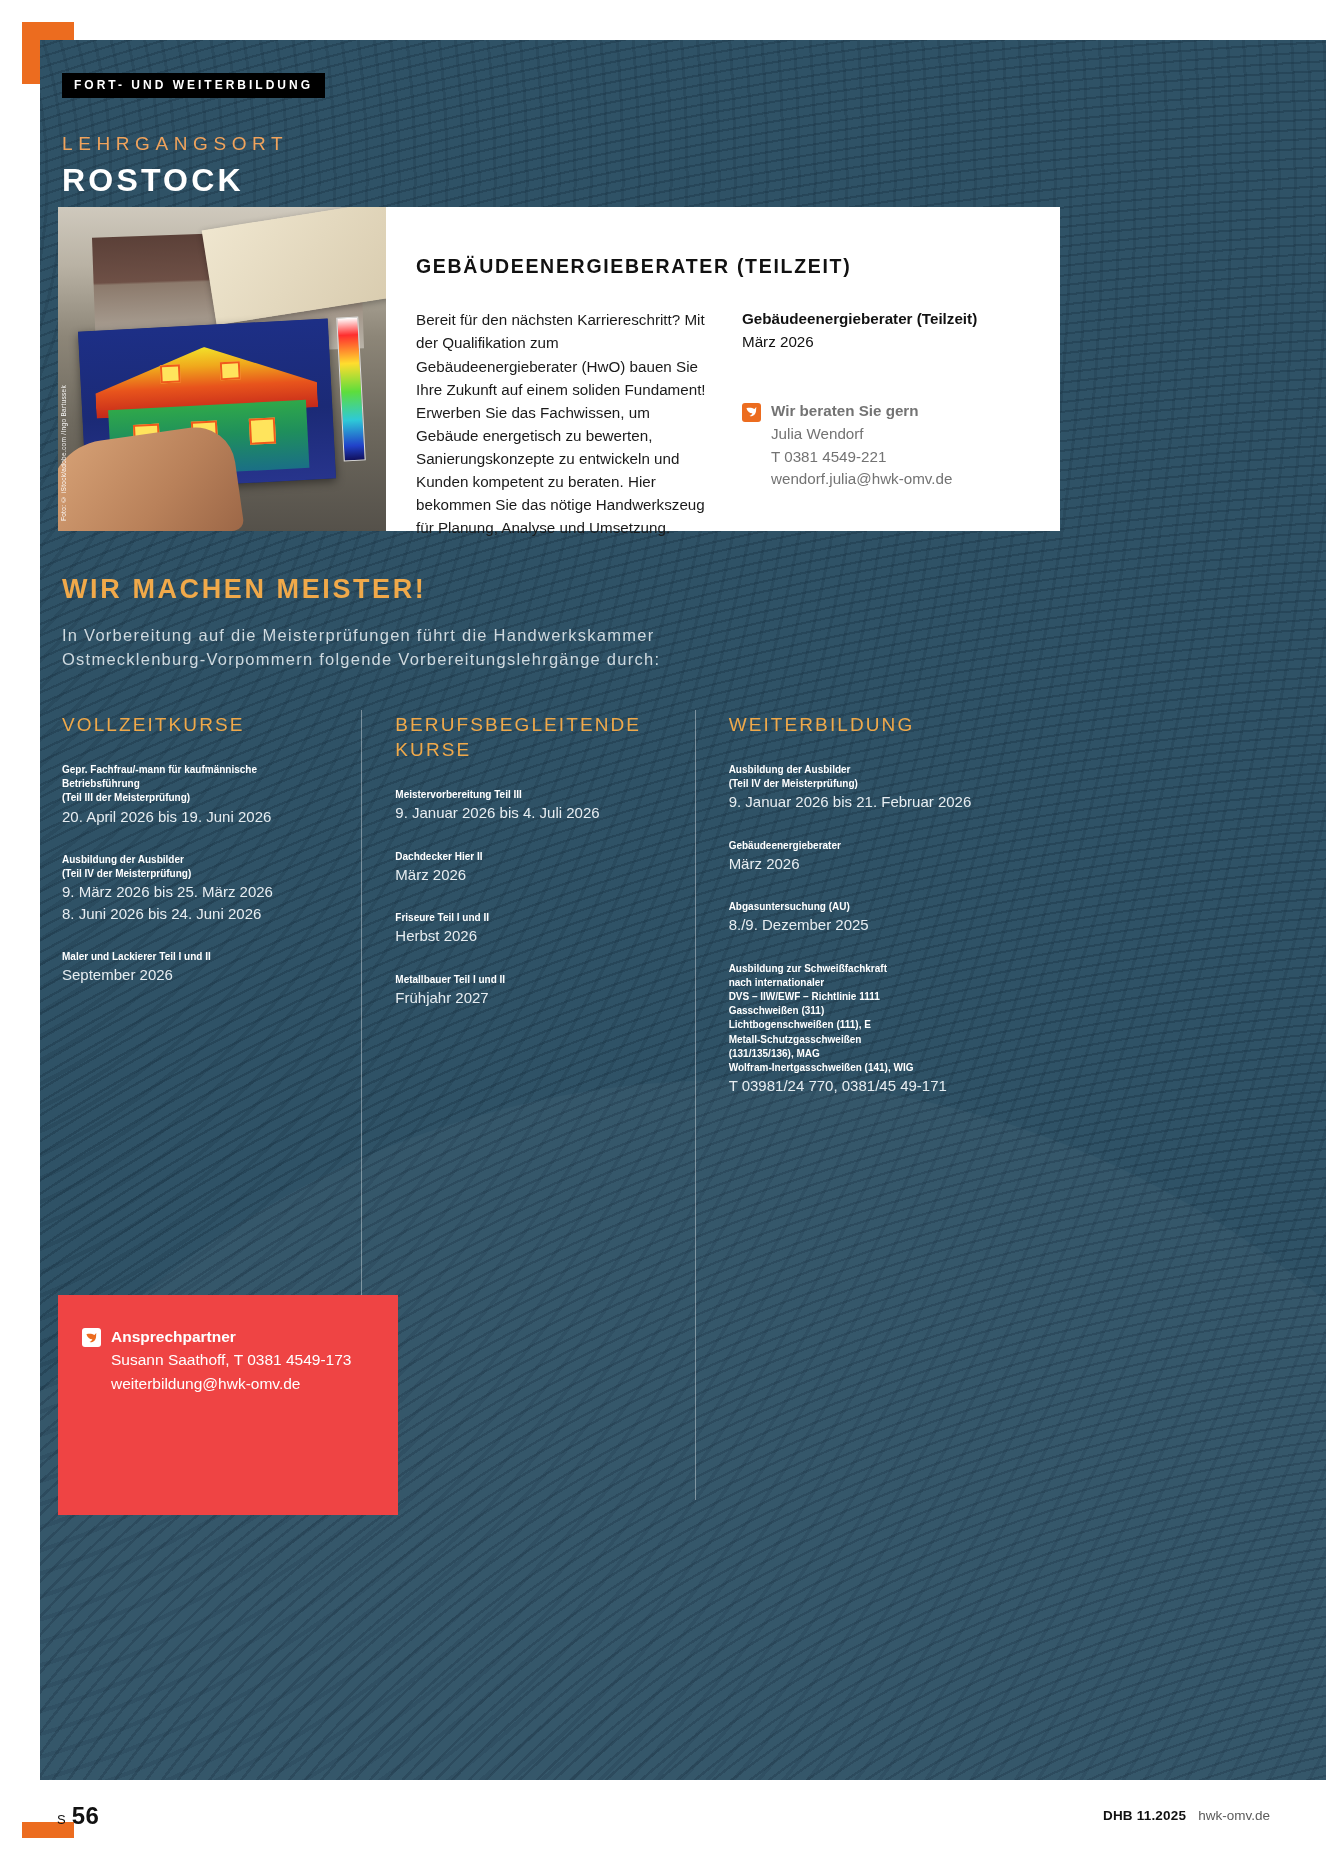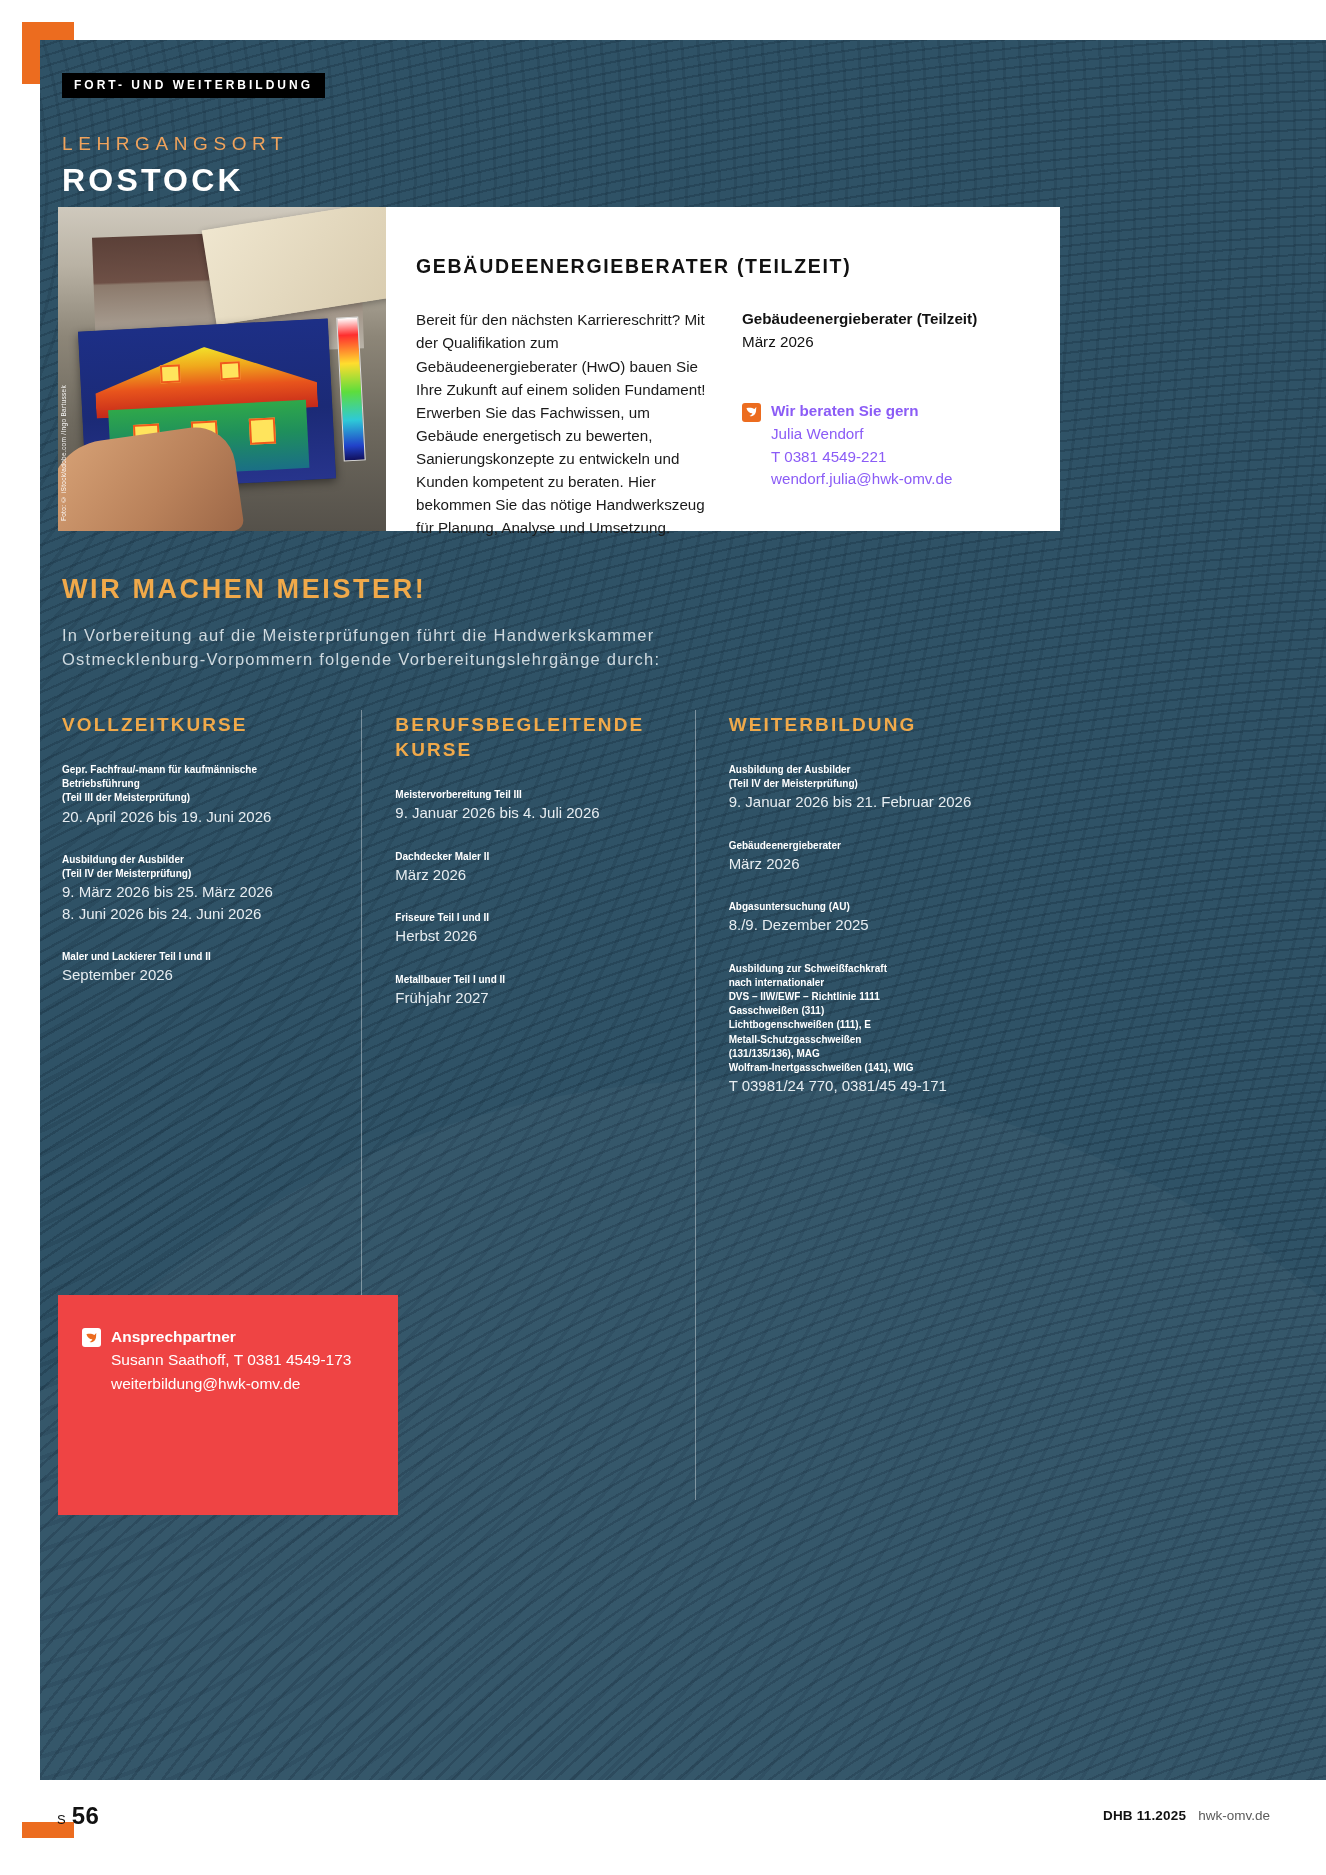--- a/index.html
+++ b/index.html
@@ -148,21 +148,21 @@
   }
   .fr-course{color:#111;font-size:15.2px;font-weight:700;line-height:1.5;margin:0;}
   .fr-date{color:#111;font-size:15.2px;line-height:1.5;margin:0 0 46px 0;}
   .contact-row{display:flex;gap:10px;align-items:flex-start;}
   .bird-badge{
     flex:0 0 auto;width:19px;height:19px;background:#ec6c1f;border-radius:3px;
     position:relative;margin-top:3px;
   }
   .bird-badge svg{position:absolute;left:3px;top:3.5px;}
   .bird-badge.on-orange{background:#ffffff;}
-  .contact-lines{font-size:15.2px;line-height:1.5;color:#8b5cf6;}
+  .contact-lines{font-size:15.2px;line-height:1.5;color:#737373;}
   .contact-lines .nm{font-weight:700;}
 
   
   .sec-head{
     position:absolute;left:22px;top:534px;
     color:#f0a94a;font-size:27px;font-weight:700;letter-spacing:2.6px;
   }
   .sec-sub{
     position:absolute;left:22px;top:583px;width:660px;
     color:#cfd9df;font-size:16.5px;line-height:1.48;letter-spacing:1.25px;
@@ -175,21 +175,21 @@
   }
   .col{position:relative;padding-right:34px;}
   .col1{width:296px;}
   .col2{width:296px;padding-left:34px;}
   .col3{width:334px;padding-left:34px;}
   .col-div{
     position:absolute;left:0;top:-2px;width:1px;height:790px;
     background:rgba(255,255,255,.38);
   }
   .col-title{
-    color:#f0a94a;font-size:19px;font-weight:700;letter-spacing:2.1px;
+    color:#f0a94a;font-size:19px;font-weight:400;letter-spacing:2.1px;
     line-height:1.32;margin:0 0 26px 0;
   }
   .course{margin:0 0 26px 0;}
   .course .nm{
     color:#ffffff;font-size:10px;font-weight:700;line-height:1.42;margin:0;
   }
   .course .dt{
     color:#e7edf1;font-size:15px;font-weight:400;line-height:1.42;margin:0;
   }
 
@@ -311,21 +311,21 @@
       </div>
 
       <div class="col col2">
         <div class="col-div"></div>
         <h3 class="col-title">BERUFSBEGLEITENDE KURSE</h3>
         <div class="course">
           <p class="nm">Meistervorbereitung Teil III</p>
           <p class="dt">9. Januar 2026 bis 4. Juli 2026</p>
         </div>
         <div class="course">
-          <p class="nm">Dachdecker Maler II</p>
+          <p class="nm">Dachdecker Hier II</p>
           <p class="dt">März 2026</p>
         </div>
         <div class="course">
           <p class="nm">Friseure Teil I und II</p>
           <p class="dt">Herbst 2026</p>
         </div>
         <div class="course">
           <p class="nm">Metallbauer Teil I und II</p>
           <p class="dt">Frühjahr 2027</p>
         </div>

